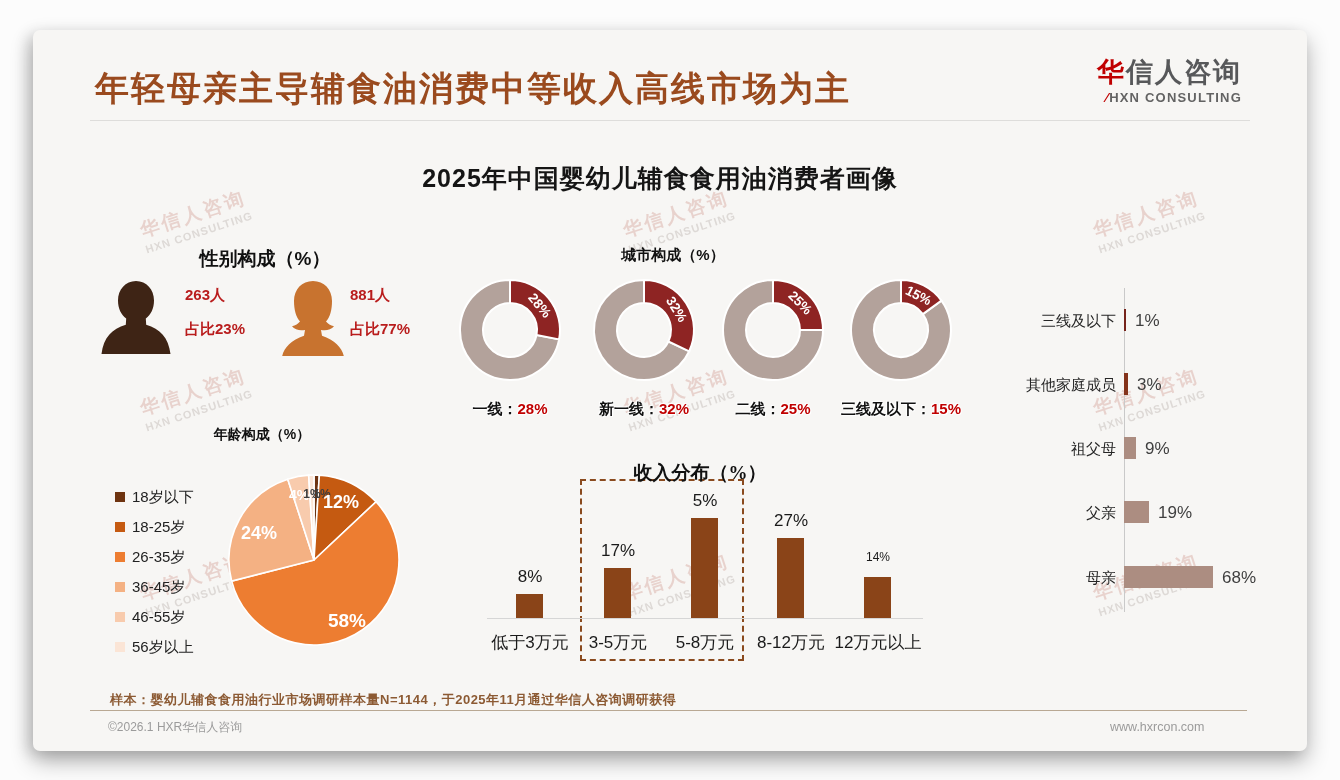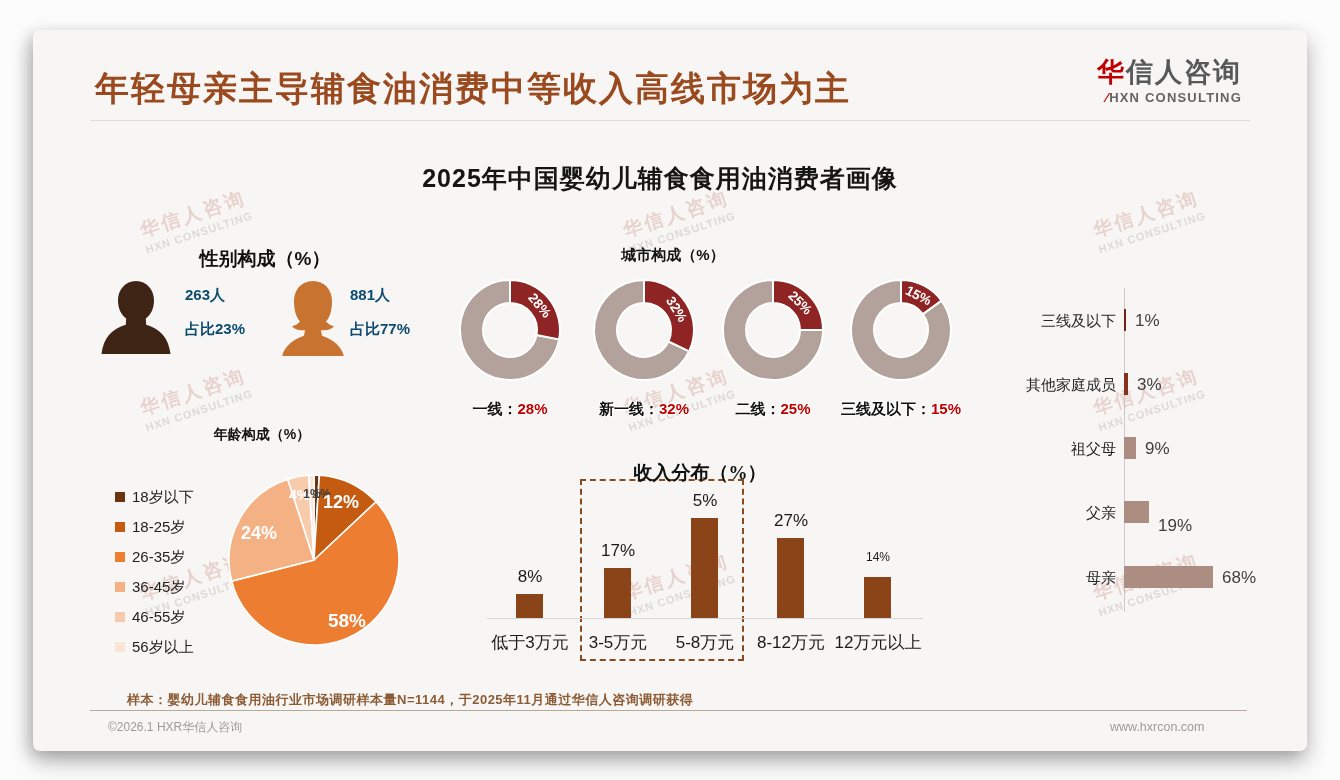--- a/index.html
+++ b/index.html
@@ -28,38 +28,38 @@
   .logo{position:absolute;left:1040px;top:58px;width:202px;text-align:right;z-index:2;}
   .logo-cn{font-size:27px;font-weight:700;letter-spacing:2px;color:#57585a;line-height:1.1;}
   .logo-cn .red{color:#C00000;}
   .logo-en{font-size:13px;font-weight:700;color:#636363;letter-spacing:1.2px;margin-top:2px;}
   .logo-tick{color:#C00000;font-weight:700;}
   .subtitle{position:absolute;left:300px;top:162px;width:720px;text-align:center;z-index:2;
     font-size:25px;font-weight:700;color:#151515;letter-spacing:1px;}
   
   .sec-title{position:absolute;z-index:2;font-weight:700;color:#111;text-align:center;white-space:nowrap;}
   
-  .gender-text{position:absolute;z-index:2;font-size:15px;font-weight:700;color:#0c4a6e;}
+  .gender-text{position:absolute;z-index:2;font-size:15px;font-weight:700;color:#b91c1c;}
   .person{position:absolute;z-index:2;}
   
   .donut-label{position:absolute;top:361px;width:160px;text-align:center;z-index:3;
     font-size:15px;font-weight:700;color:#111;white-space:nowrap;
     text-shadow:0 0 3px #fff,0 0 3px #fff,1px 1px 0 #fff,-1px -1px 0 #fff;margin-top:39px;}
   .donut-label .red{color:#C00000;}
   
   .age-legend{position:absolute;left:115px;top:482px;z-index:2;}
   .age-legend .row{display:flex;align-items:center;height:30px;}
   .age-swatch{width:10px;height:10px;margin-right:7px;flex:0 0 auto;}
   .age-legend .lbl{font-size:15px;color:#222;white-space:nowrap;}
   
   .dash-box{position:absolute;left:580px;top:479px;width:160px;height:178px;
     border:2px dashed #8a4a1e;z-index:1;}
   
   .footer-note{position:absolute;left:110px;top:691px;z-index:2;
-    font-size:13px;font-weight:700;color:#8C5A33;letter-spacing:.5px;white-space:nowrap;margin-left:17px;}
+    font-size:13px;font-weight:700;color:#8C5A33;letter-spacing:.5px;white-space:nowrap;}
   .footer-divider{position:absolute;left:90px;top:710px;width:1157px;height:1px;background:#b9a893;z-index:2;}
   .footer-copy{position:absolute;left:108px;top:719px;z-index:2;font-size:12px;color:#9b9b9b;}
   .footer-site{position:absolute;left:1110px;top:720px;z-index:2;font-size:12.5px;color:#9b9b9b;}
 </style>
 </head>
 <body>
 
 <div id="stage">
 
   <div class="card"></div>
@@ -193,21 +193,21 @@
     <div style="position: absolute; left: 1124px; top: 309px; width: 2px; height: 22px; background: rgb(118, 36, 27); z-index: 2;"></div>
     <div style="position: absolute; left: 1135px; top: 311px; font-size: 17px; color: rgb(63, 63, 63); z-index: 2; white-space: nowrap;">1%</div>
     <div style="position: absolute; left: 1000px; top: 376px; width: 116px; text-align: right; font-size: 15px; z-index: 2; color: rgb(38, 38, 38); white-space: nowrap;">其他家庭成员</div>
     <div style="position: absolute; left: 1124px; top: 373px; width: 4px; height: 22px; background: rgb(132, 51, 27); z-index: 2;"></div>
     <div style="position: absolute; left: 1137px; top: 375px; font-size: 17px; color: rgb(63, 63, 63); z-index: 2; white-space: nowrap;">3%</div>
     <div style="position: absolute; left: 1000px; top: 440px; width: 116px; text-align: right; font-size: 15px; z-index: 2; color: rgb(38, 38, 38); white-space: nowrap;">祖父母</div>
     <div style="position: absolute; left: 1124px; top: 437px; width: 12px; height: 22px; background: rgb(172, 141, 129); z-index: 2;"></div>
     <div style="position: absolute; left: 1145px; top: 439px; font-size: 17px; color: rgb(63, 63, 63); z-index: 2; white-space: nowrap;">9%</div>
     <div style="position: absolute; left: 1000px; top: 504px; width: 116px; text-align: right; font-size: 15px; z-index: 2; color: rgb(38, 38, 38); white-space: nowrap;">父亲</div>
     <div style="position: absolute; left: 1124px; top: 501px; width: 25px; height: 22px; background: rgb(172, 141, 129); z-index: 2;"></div>
-    <div style="position: absolute; left: 1158px; top: 503px; font-size: 17px; color: rgb(63, 63, 63); z-index: 2; white-space: nowrap; margin-top: 13px;">19%</div>
+    <div style="position: absolute; left: 1158px; top: 503px; font-size: 17px; color: rgb(63, 63, 63); z-index: 2; white-space: nowrap;">19%</div>
     <div style="position: absolute; left: 1000px; top: 569px; width: 116px; text-align: right; font-size: 15px; z-index: 2; color: rgb(38, 38, 38); white-space: nowrap;">母亲</div>
     <div style="position: absolute; left: 1124px; top: 566px; width: 89px; height: 22px; background: rgb(172, 141, 129); z-index: 2;"></div>
     <div style="position: absolute; left: 1222px; top: 568px; font-size: 17px; color: rgb(63, 63, 63); z-index: 2; white-space: nowrap;">68%</div>
     <svg width="200" height="200" viewBox="0 0 200 200" style="position: absolute; left: 214px; top: 460px; z-index: 2;">
       <path d="M100 100 L100 15 A85 85 0 0 1 105.33719415999165 15.167728083596913 Z" fill="#6E3310" stroke="#fff" stroke-width="1.6"></path>
       <path d="M100 100 L105.33719415999165 15.167728083596913 A85 85 0 0 1 161.96233333081997 41.81349599606147 Z" fill="#C55A11" stroke="#fff" stroke-width="1.6"></path>
       <path d="M100 100 L161.96233333081997 41.81349599606147 A85 85 0 1 1 17.670431304066355 121.13864040901262 Z" fill="#ED7D31" stroke="#fff" stroke-width="1.6"></path>
       <path d="M100 100 L17.670431304066355 121.13864040901262 A85 85 0 0 1 73.73355547812946 19.160196114911955 Z" fill="#F4B183" stroke="#fff" stroke-width="1.6"></path>
       <path d="M100 100 L73.73355547812946 19.160196114911955 A85 85 0 0 1 94.6628058400083 15.167728083596913 Z" fill="#F8CBAD" stroke="#fff" stroke-width="1.6"></path>
       <path d="M100 100 L94.6628058400083 15.167728083596913 A85 85 0 0 1 99.99999999999999 15 Z" fill="#FBE5D6" stroke="#fff" stroke-width="1.6"></path>

